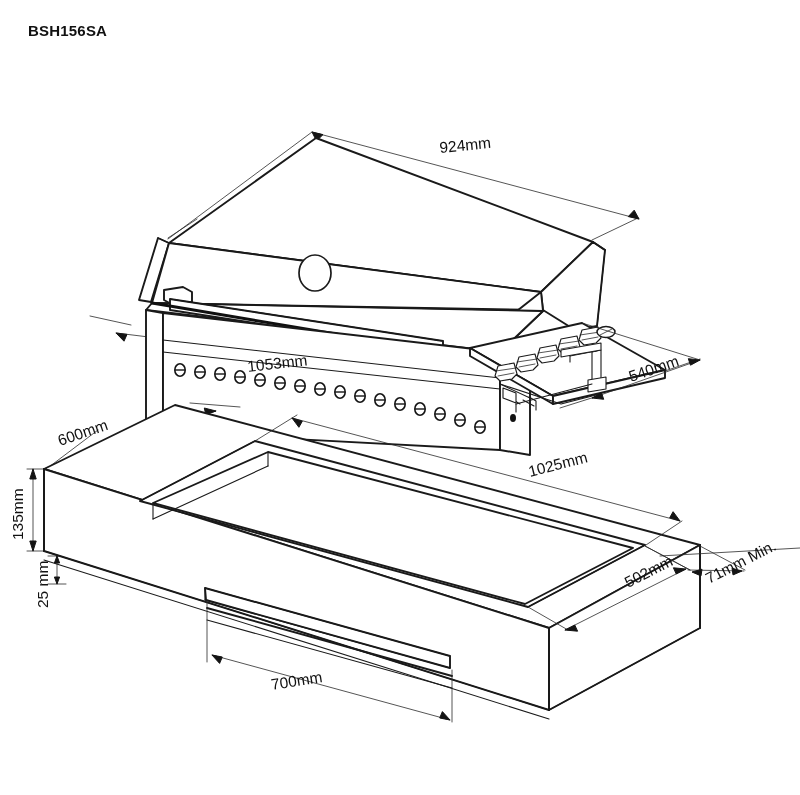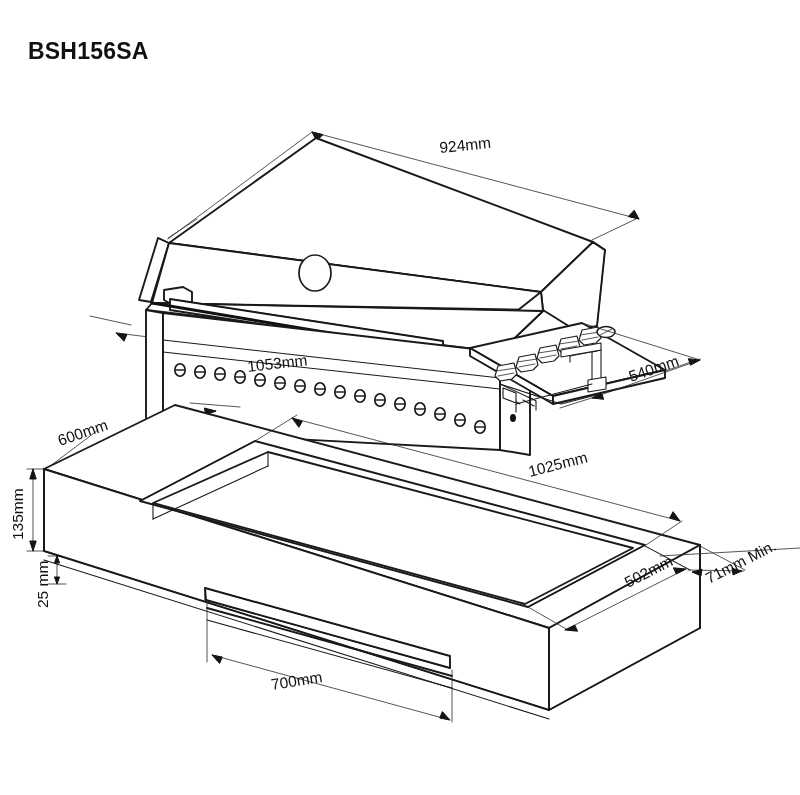--- a/index.html
+++ b/index.html
@@ -11,26 +11,25 @@
     width: 800px;
     height: 795px;
     position: relative;
     font-family: "Liberation Sans", sans-serif;
     overflow: hidden;
   }
   #page-title {
     position: absolute;
     left: 28px;
     top: 22px;
-    font-size: 23px;
+    font-size: 15px;
     font-weight: bold;
     color: #111111;
     letter-spacing: 0.2px;
     font-family: "Liberation Sans", sans-serif;
-    margin-top: 16px;
   }
   #drawing-canvas {
     position: absolute;
     left: 0;
     top: 0;
     width: 800px;
     height: 795px;
   }
   .ln       { stroke:#1a1a1a; stroke-width:1.9; fill:none; stroke-linejoin:round; stroke-linecap:round; }
   .ln-thin  { stroke:#1a1a1a; stroke-width:1.1; fill:none; stroke-linejoin:round; stroke-linecap:round; }

